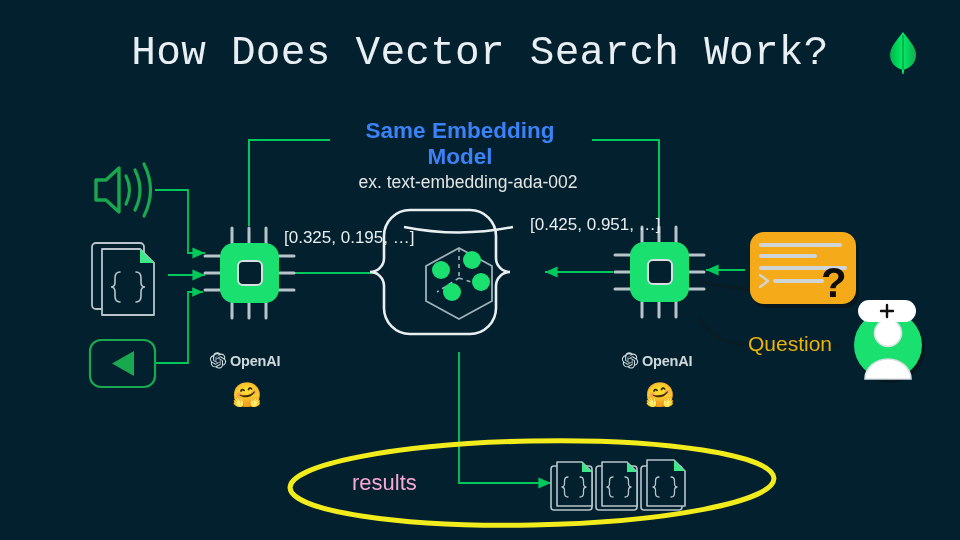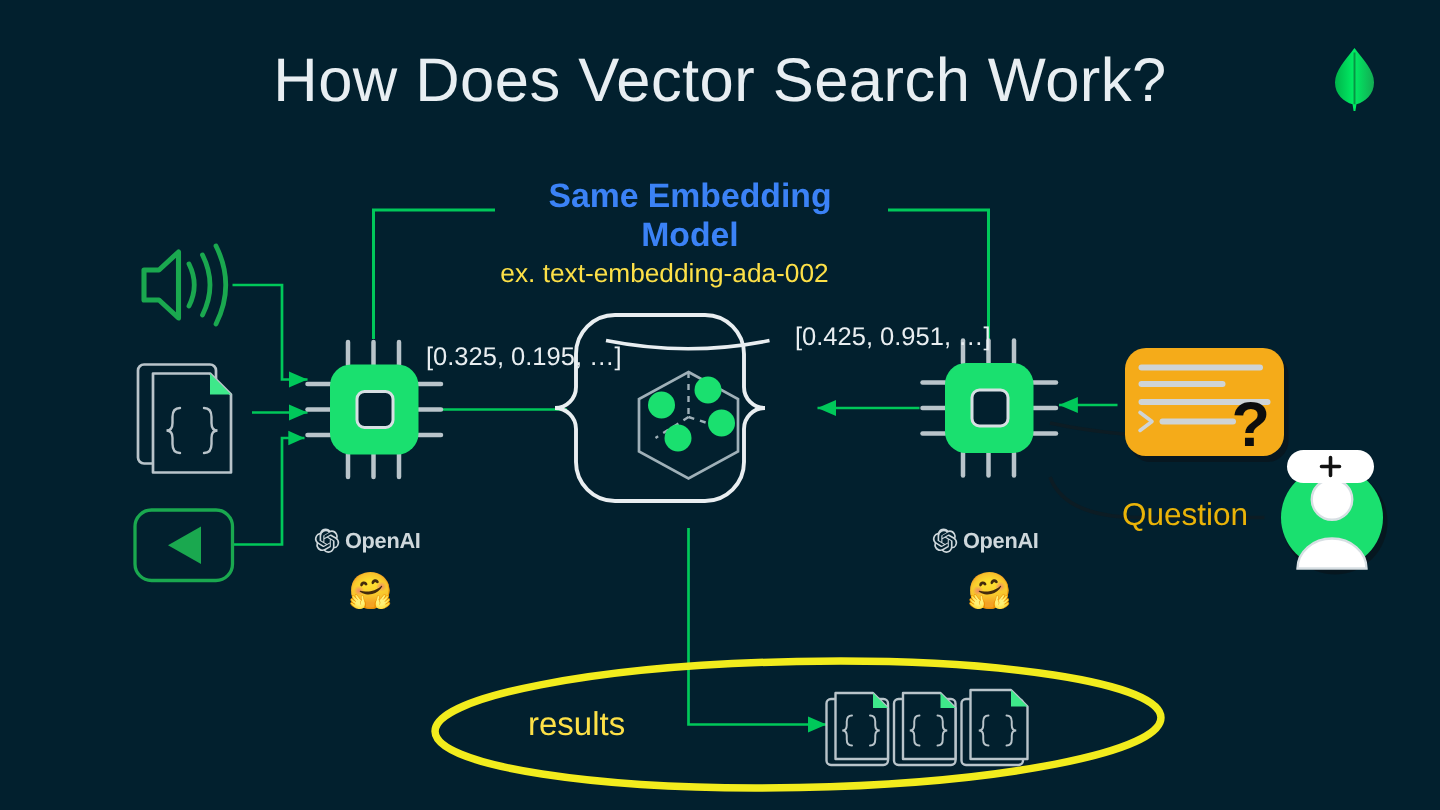--- a/index.html
+++ b/index.html
@@ -18,46 +18,46 @@
     background: #02202e;
     overflow: hidden;
   }
   .abs { position: absolute; }
 
   
   #title {
     left: 0; top: 30px;
     width: 960px;
     text-align: center;
-    font-family: Liberation Sans, sans-serif;
+    font-family: Liberation Mono, monospace;
     font-size: 41px;
     color: #e8eef2;
     letter-spacing: 0.3px;
     white-space: nowrap;
   }
 
   
   #brand-logo { left: 885px; top: 30px; width: 36px; height: 44px; }
 
   
   #model-heading {
     left: 330px; top: 118px;
     width: 260px;
     text-align: center;
     font-size: 22.5px;
     font-weight: bold;
     color: #3b82f6;
     line-height: 1.16;
   }
   #model-example {
-    left: 283px; top: 172px;
+    left: 308px; top: 172px;
     width: 320px;
     text-align: center;
     font-size: 17.5px;
-    color: #fde047;
+    color: #e5e5e5;
   }
 
   
   .veclabel {
     font-size: 17px;
     color: #e9eef1;
     white-space: nowrap;
   }
   #vec-left  { left: 284px; top: 228px; }
   #vec-right { left: 530px; top: 215px; }
@@ -65,21 +65,21 @@
   
   #question-label {
     left: 748px; top: 332px;
     font-size: 21px;
     color: #eab308;
     white-space: nowrap;
   }
   #results-label {
     left: 352px; top: 470px;
     font-size: 22px;
-    color: #fde047;
+    color: #f9a8d4;
     white-space: nowrap;
   }
 
   
   .openai-row {
     display: flex;
     align-items: center;
     gap: 3px;
   }
   .openai-name {

